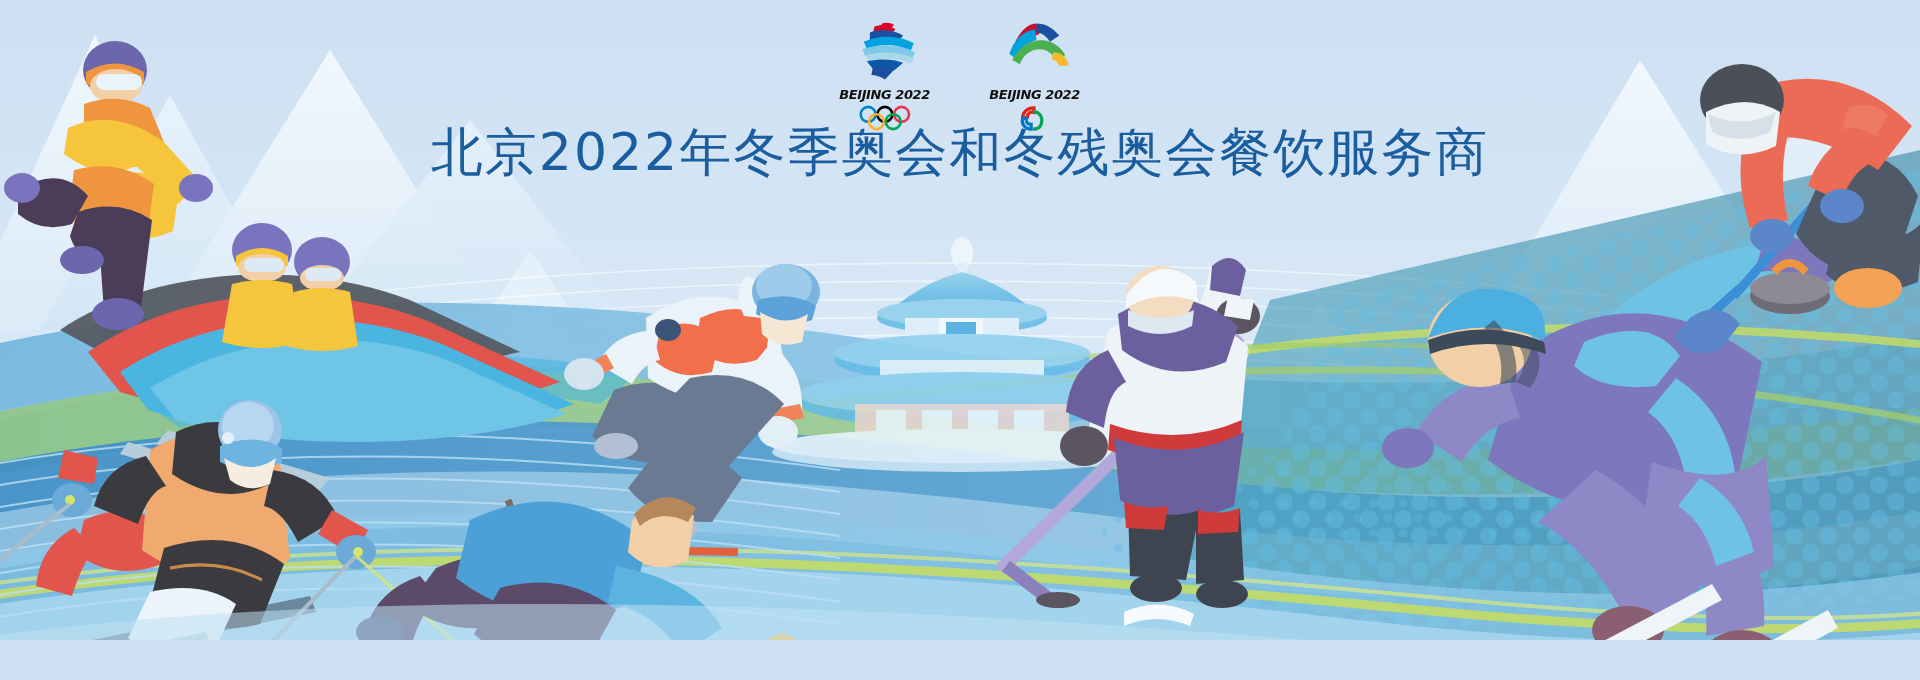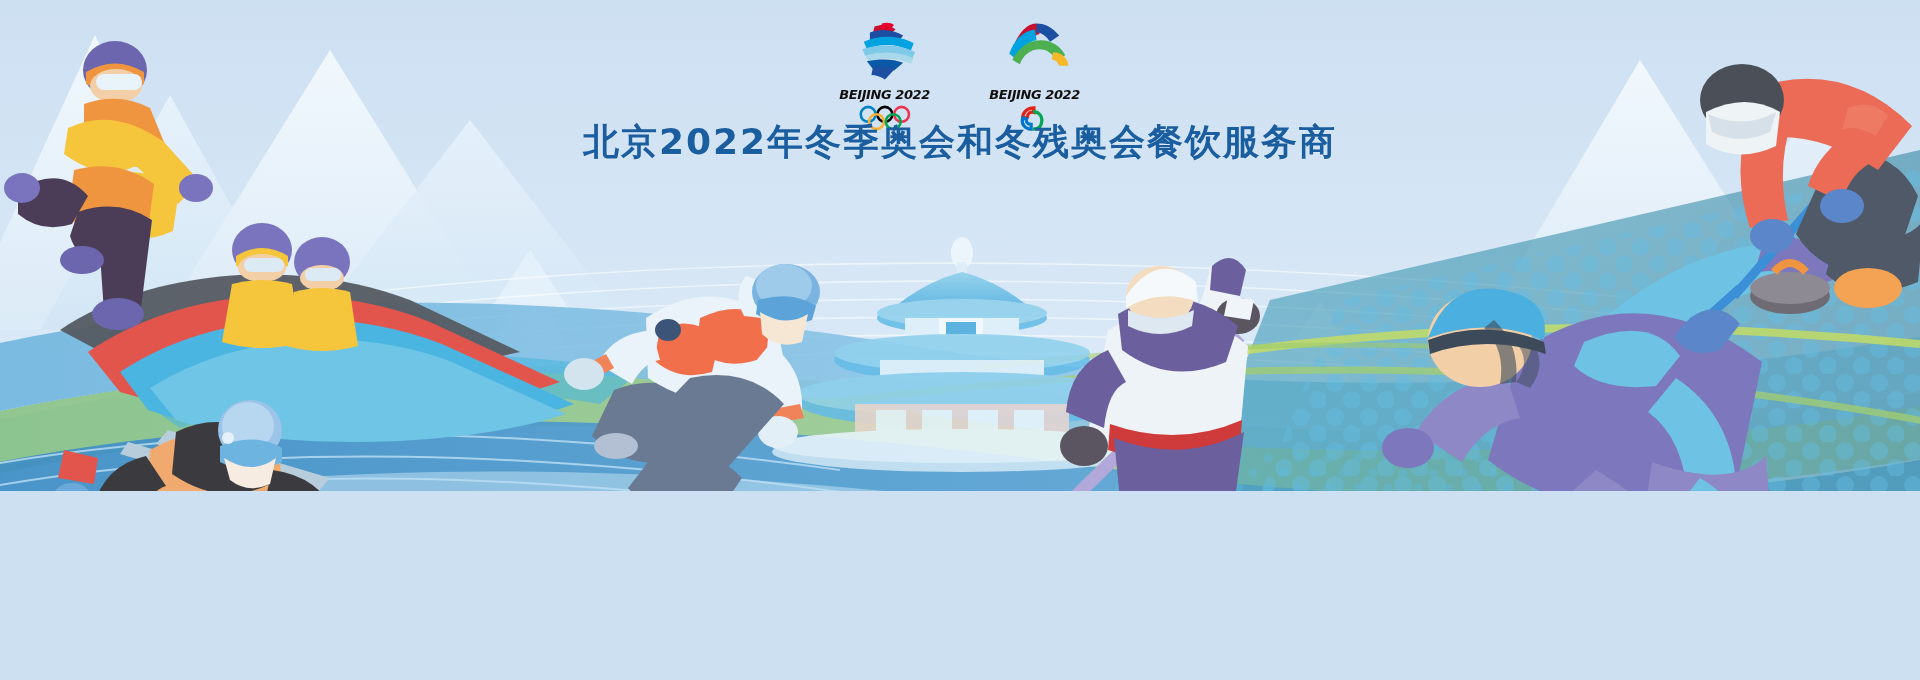--- a/index.html
+++ b/index.html
@@ -3,21 +3,21 @@
 <meta charset="utf-8">
 <title>Beijing 2022 Banner</title>
 <style>
   * { margin:0; padding:0; box-sizing:border-box; }
   html, body {
     width:1920px; height:680px; overflow:hidden;
     font-family:"Liberation Sans","DejaVu Sans",sans-serif;
     background:#cde0f2;
   }
   #banner {
-    position:relative; width:1920px; height:491px; overflow:hidden;
+    position:relative; width:1920px; height:640px; overflow:hidden;
     background:linear-gradient(180deg,#cfe1f3 0%,#d4e4f4 35%,#dceaf7 60%,#e6f1fa 100%);
   }
   #artwork { position:absolute; inset:0; width:1920px; height:680px; }
 
   
   #logos {
     position:absolute; left:0; top:22px; width:1920px;
     display:flex; justify-content:center; align-items:flex-start; gap:42px;
     z-index:40; pointer-events:auto;
   }
@@ -29,21 +29,21 @@
     letter-spacing:-0.4px; color:#13110f; margin-top:3px;
     transform:scaleX(1.04); white-space:nowrap;
   }
   .logo-emblem { height:26px; margin-top:3px; }
 
   
   #title {
     position:absolute; left:0; top:118px; width:1920px; text-align:center;
     z-index:45;
     font-family:"DejaVu Sans","Liberation Sans",sans-serif;
-    font-size:36px; font-weight:700; letter-spacing:2px;
+    font-size:52px; font-weight:400; letter-spacing:2px;
     color:#1b5ea0;
     text-shadow:0 1px 0 rgba(255,255,255,0.25);
     white-space:nowrap;
   }
 </style>
 </head>
 <body>
 
 <div id="banner">
 

